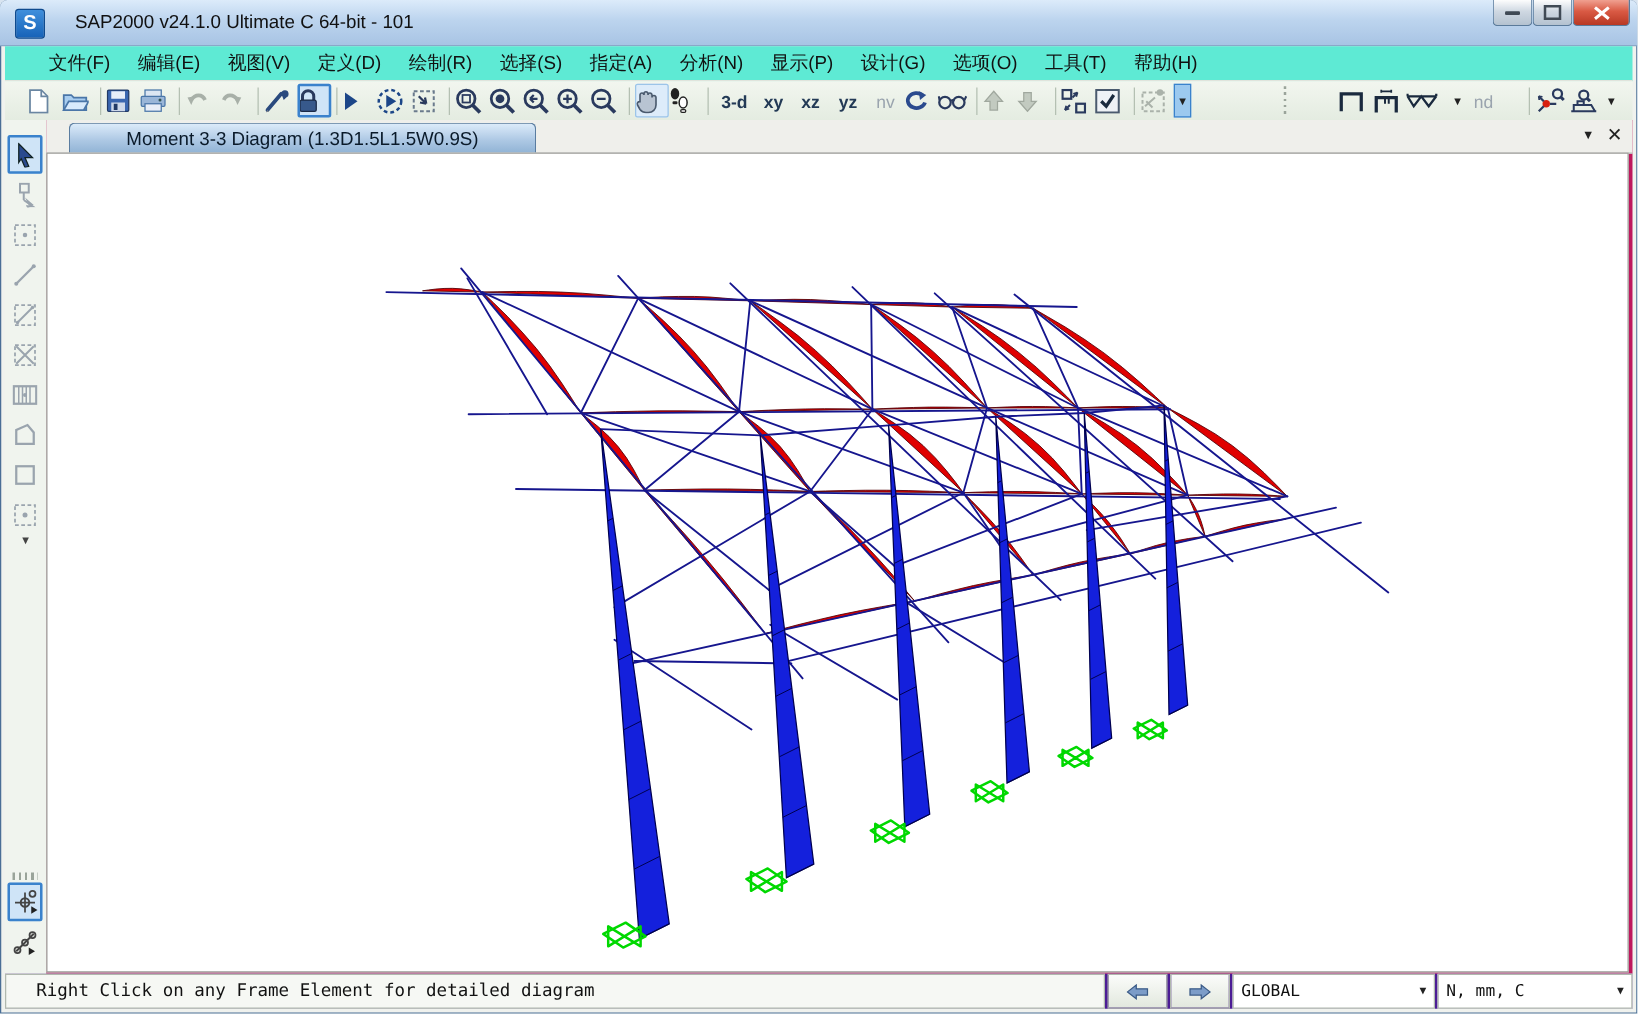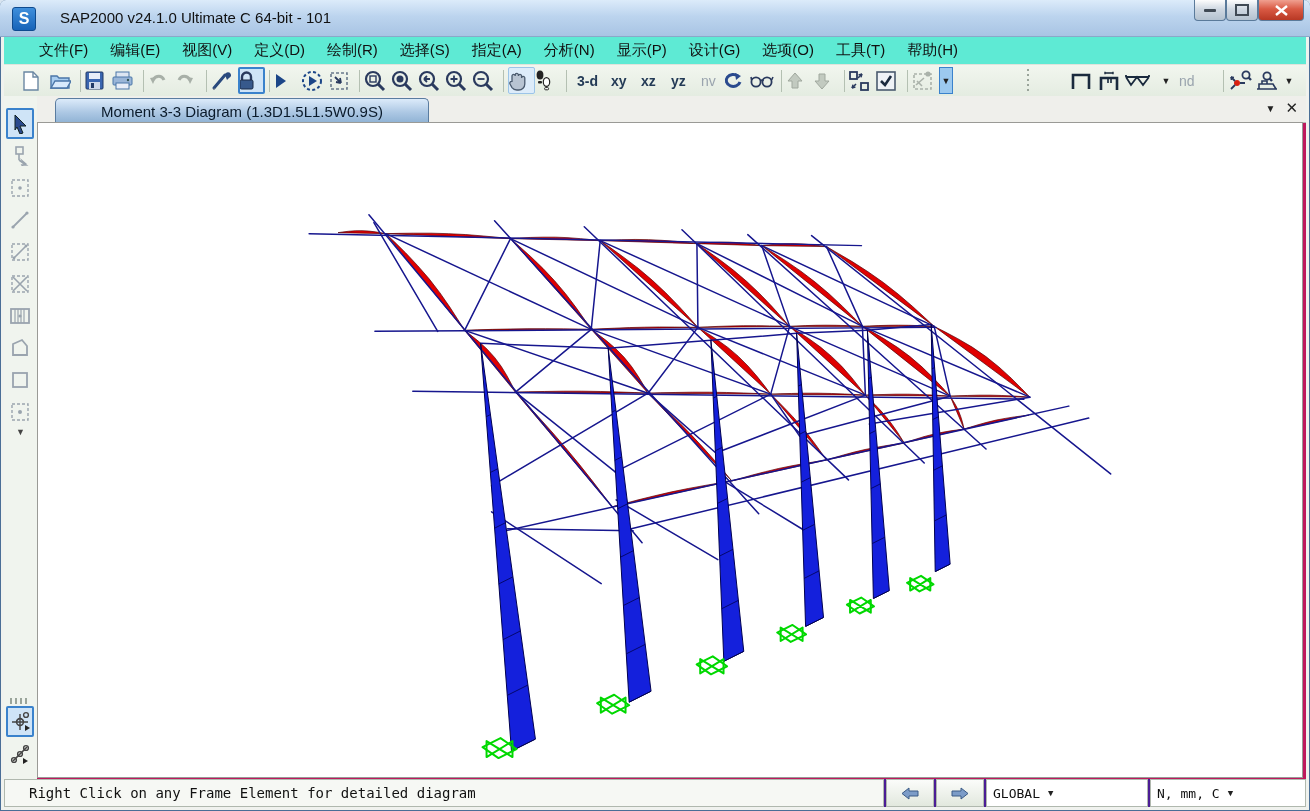--- a/index.html
+++ b/index.html
@@ -48,21 +48,21 @@
      border-radius:5px 5px 0 0;background:linear-gradient(#dcebfa,#adc8e4 55%,#8fb2d4);
      display:flex;align-items:center;justify-content:center;font-size:15px;color:#0a1a2a;}
   #tabctrl{position:absolute;right:8px;top:3px;display:flex;gap:10px;align-items:center;font-size:13px;color:#222;}
   #canvas{position:absolute;left:0px;top:26px;width:1266px;height:656px;background:#ffffff;border:1px solid #9a9a96;box-sizing:border-box;}
   
   #statusbar{position:absolute;left:4px;top:779px;width:1302px;height:28px;background:#4c1d95;display:flex;align-items:stretch;}
   #statusmsg{flex:1 1 auto;border:1px solid #b0b8ae;background:#f6f8f4;display:flex;align-items:center;
      padding-left:24px;font-family:"DejaVu Sans Mono",monospace;font-size:14px;color:#111;}
   .navbtn{width:46px;border:1px solid #b0b8ae;background:linear-gradient(#fbfcfa,#e2e8de);
      display:flex;align-items:center;justify-content:center;margin-left:2px;}
-  .combo{border:1px solid #b0b8ae;background:#fff;display:flex;align-items:center;justify-content:flex-start;
+  .combo{border:1px solid #b0b8ae;background:#fff;display:flex;align-items:center;justify-content:space-between;
      font-family:"DejaVu Sans Mono",monospace;font-size:13px;color:#111;padding:0 6px;margin-left:2px;}
   .combo .arr{font-size:9px;color:#222;margin-left:8px;}
   #combo-csys{width:148px;}
   #combo-units{width:142px;}
 </style>
 </head>
 <body>
 
 <div id="win">
 

